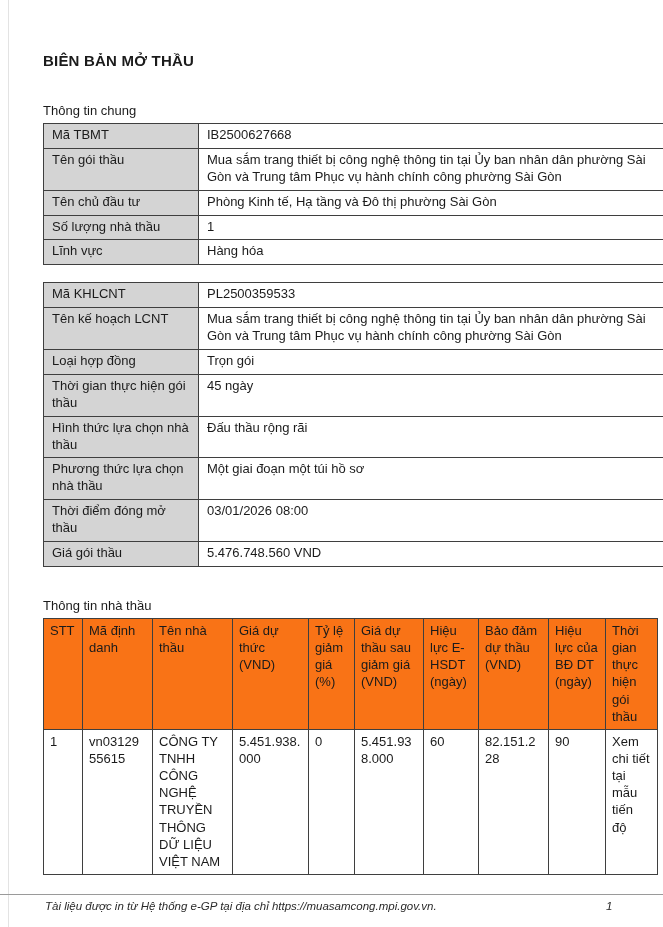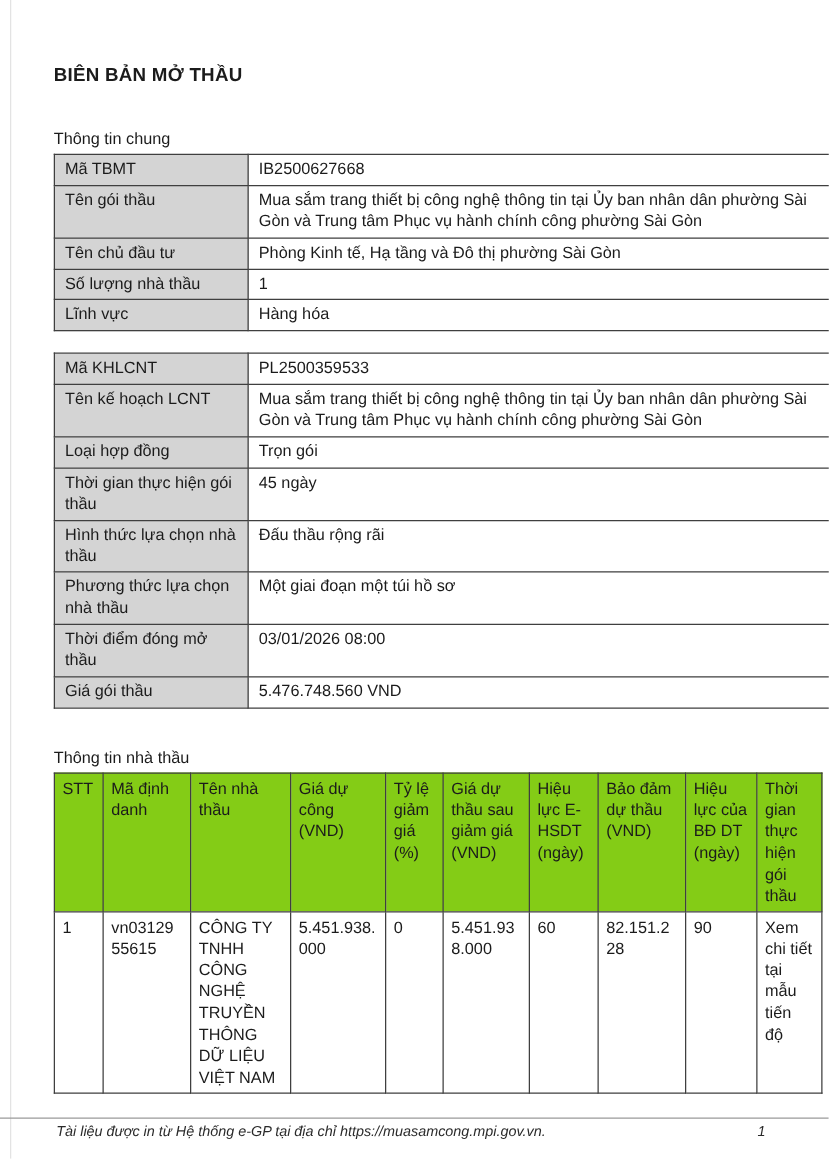--- a/index.html
+++ b/index.html
@@ -54,21 +54,21 @@
   table.bidders-table { width: 614px; }
   table.bidders-table th,
   table.bidders-table td {
     border: 1px solid #3f3f3f;
     padding: 3px 6px 4px 6px;
     line-height: 1.32;
     vertical-align: top;
     text-align: left;
     font-weight: normal;
   }
-  table.bidders-table th { background: #84cc16; }
+  table.bidders-table th { background: #f97316; }
   td.num-right { text-align: right; word-break: break-all; }
   td.num-left  { text-align: left;  word-break: break-all; }
   td.center    { text-align: center; }
   td.break     { word-break: break-all; }
   .footer-rule {
     position: absolute;
     left: 0; right: 0; top: 894px;
     border-top: 1px solid #9a9a9a;
   }
   .footer-note {
@@ -172,21 +172,21 @@
       <col style="width:55px">
         <col style="width:70px">
         <col style="width:57px">
       <col style="width:52px">
     </colgroup>
     <tbody>
         <tr>
       <th>STT</th>
       <th>Mã định danh</th>
       <th>Tên nhà thầu</th>
-      <th>Giá dự công (VND)</th>
+      <th>Giá dự thức (VND)</th>
       <th>Tỷ lệ giảm giá (%)</th>
       <th>Giá dự thầu sau giảm giá (VND)</th>
       <th>Hiệu lực E-HSDT (ngày)</th>
       <th>Bảo đảm dự thầu (VND)</th>
       <th>Hiệu lực của BĐ DT (ngày)</th>
       <th>Thời gian thực hiện gói thầu</th>
     </tr>
     <tr style="height:138px;">
       <td>1</td>
       <td class="break">vn0312955615</td>

